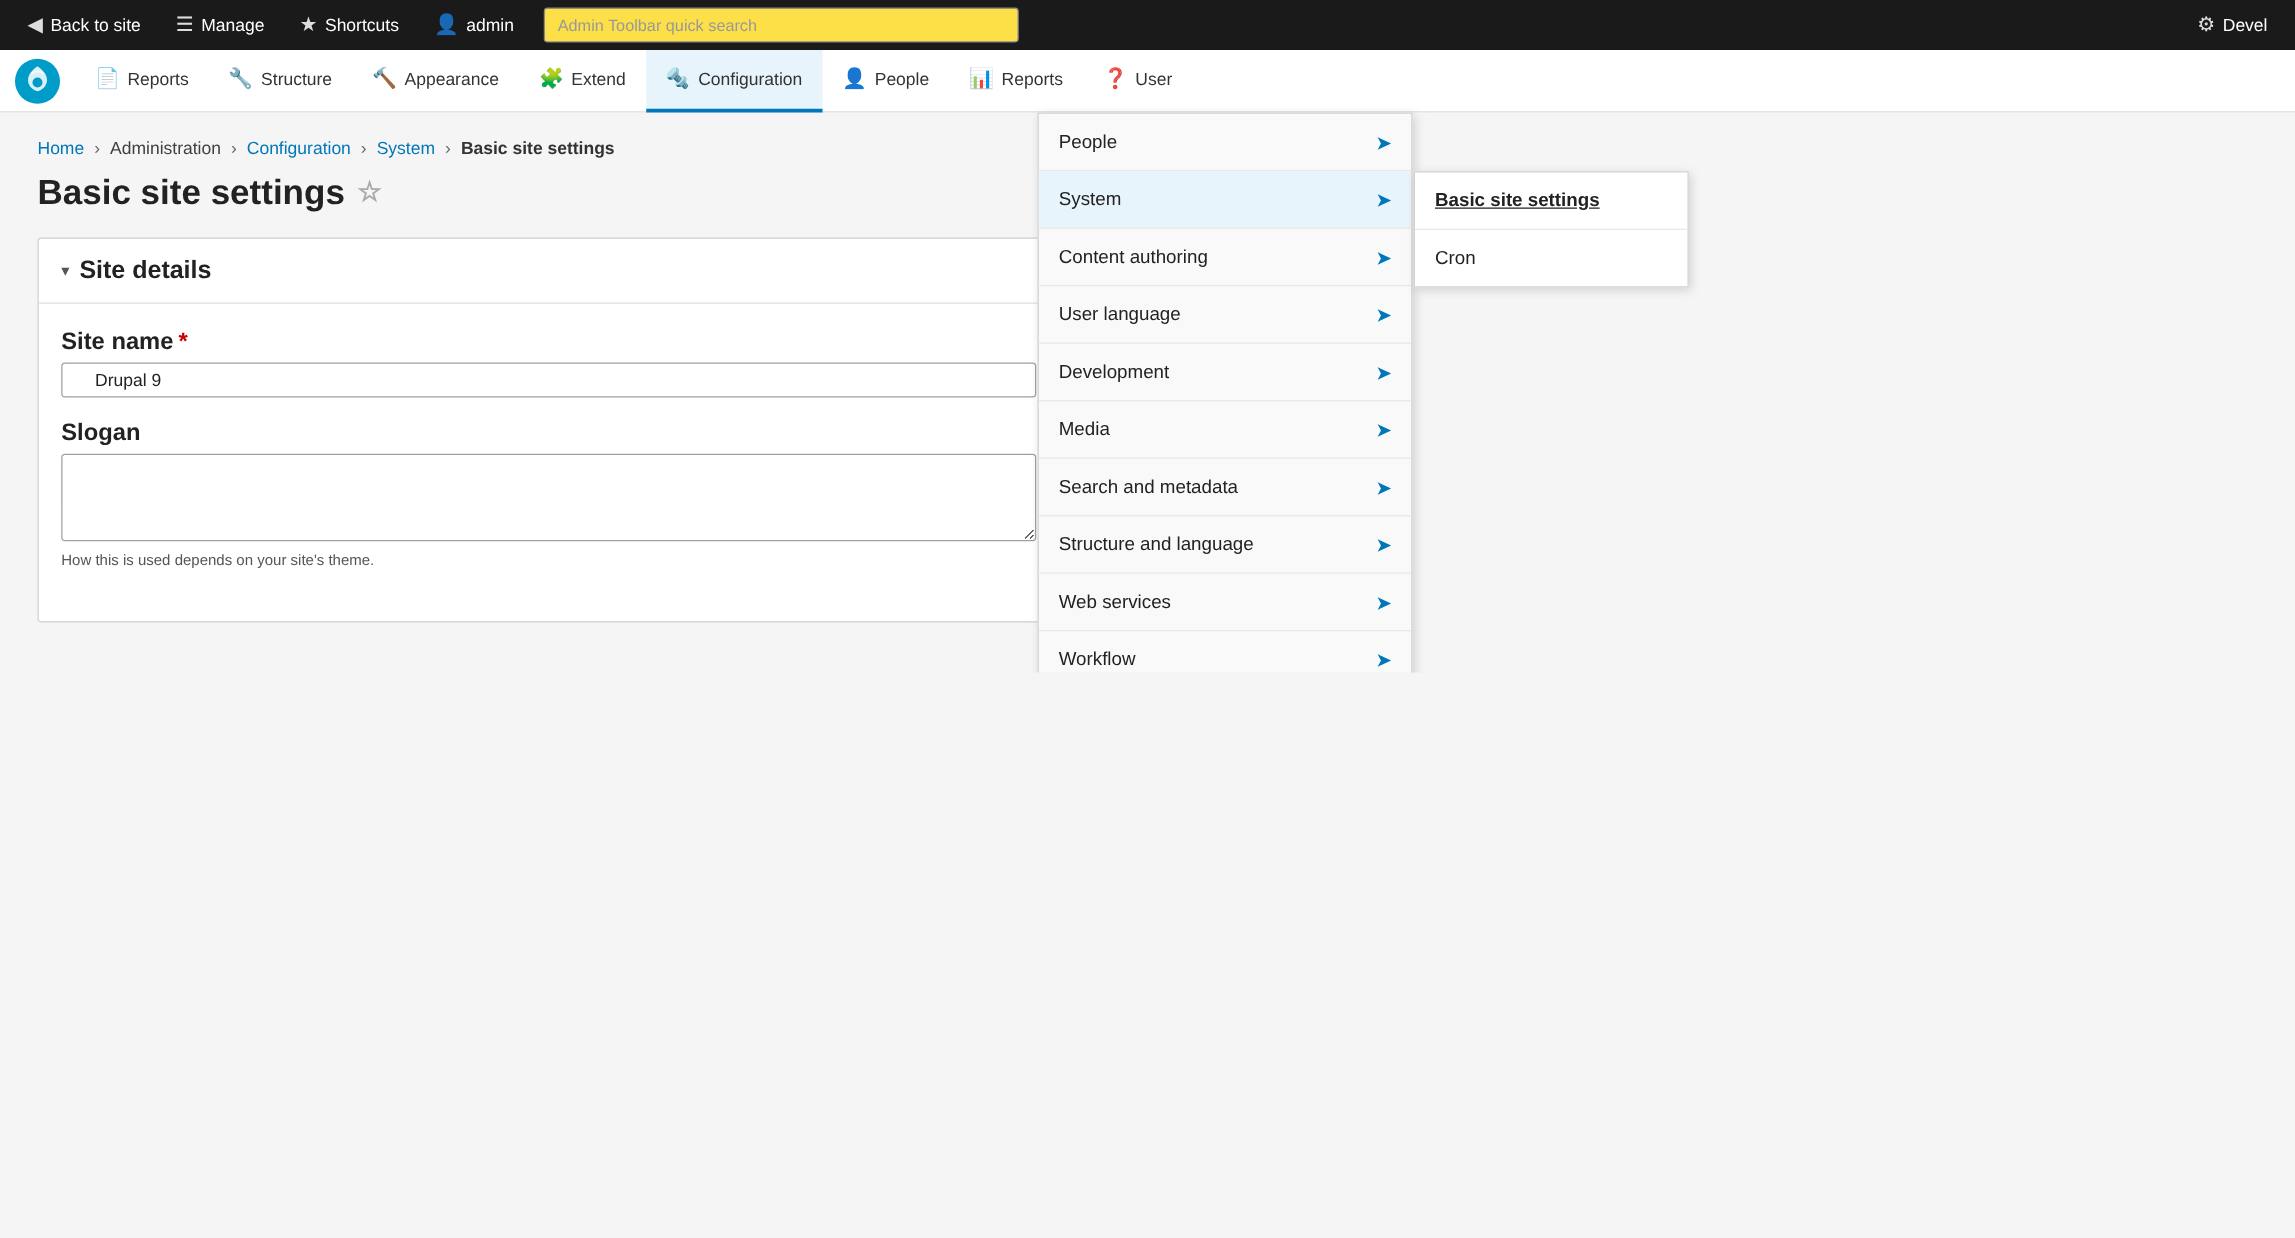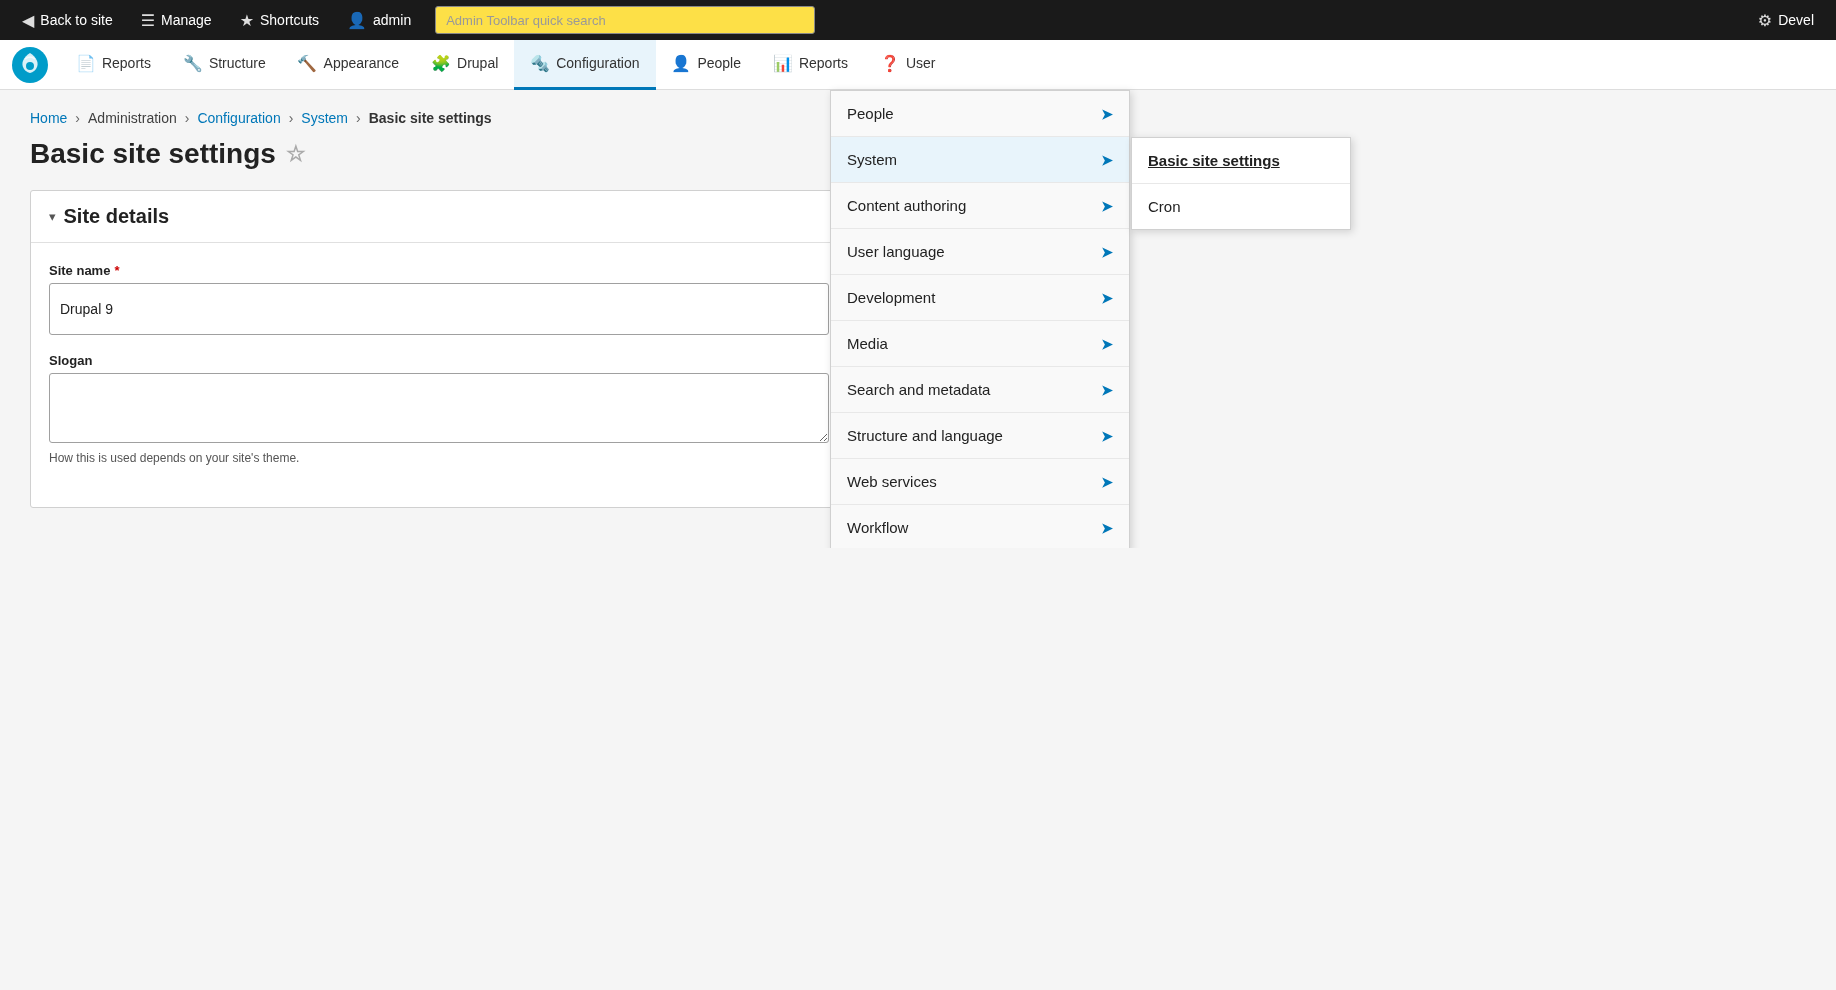--- a/index.html
+++ b/index.html
@@ -121,36 +121,36 @@
       gap: 8px;
       padding: 14px 18px;
       border-bottom: 1px solid #e0e0e0;
       cursor: pointer;
     }
     .section-header .toggle-icon { color: #555; font-size: 13px; }
     .section-title { font-size: 20px; font-weight: bold; color: #222; }
     .section-body { padding: 20px 18px 24px 18px; }
     .form-group { margin-bottom: 18px; }
     .form-label {
-      font-size: 13px;
+      font-size: 19px;
       font-weight: bold;
       color: #222;
       margin-bottom: 5px;
       display: flex;
       align-items: center;
       gap: 4px;
     }
     .required { color: #c00; }
     .form-input {
       width: 100%;
       max-width: 780px;
-      height: 52px;
+      height: 28px;
       border: 1px solid #a0a0a0;
       border-radius: 3px;
-      padding: 0 10px;
+      padding: 0 26px;
       font-size: 14px;
       color: #222;
     }
     .form-textarea {
       width: 100%;
       max-width: 780px;
       height: 70px;
       border: 1px solid #a0a0a0;
       border-radius: 3px;
       padding: 8px 10px;
@@ -244,21 +244,21 @@
     <div class="nav-item">
       <span class="nav-icon">🔧</span>
       <span>Structure</span>
     </div>
     <div class="nav-item">
       <span class="nav-icon">🔨</span>
       <span>Appearance</span>
     </div>
     <div class="nav-item">
       <span class="nav-icon">🧩</span>
-      <span>Drupal</span>
+      <span>Extend</span>
     </div>
     <div class="nav-item active">
       <span class="nav-icon">🔩</span>
       <span>Configuration</span>
     </div>
     <div class="nav-item">
       <span class="nav-icon">👤</span>
       <span>People</span>
     </div>
     <div class="nav-item">

